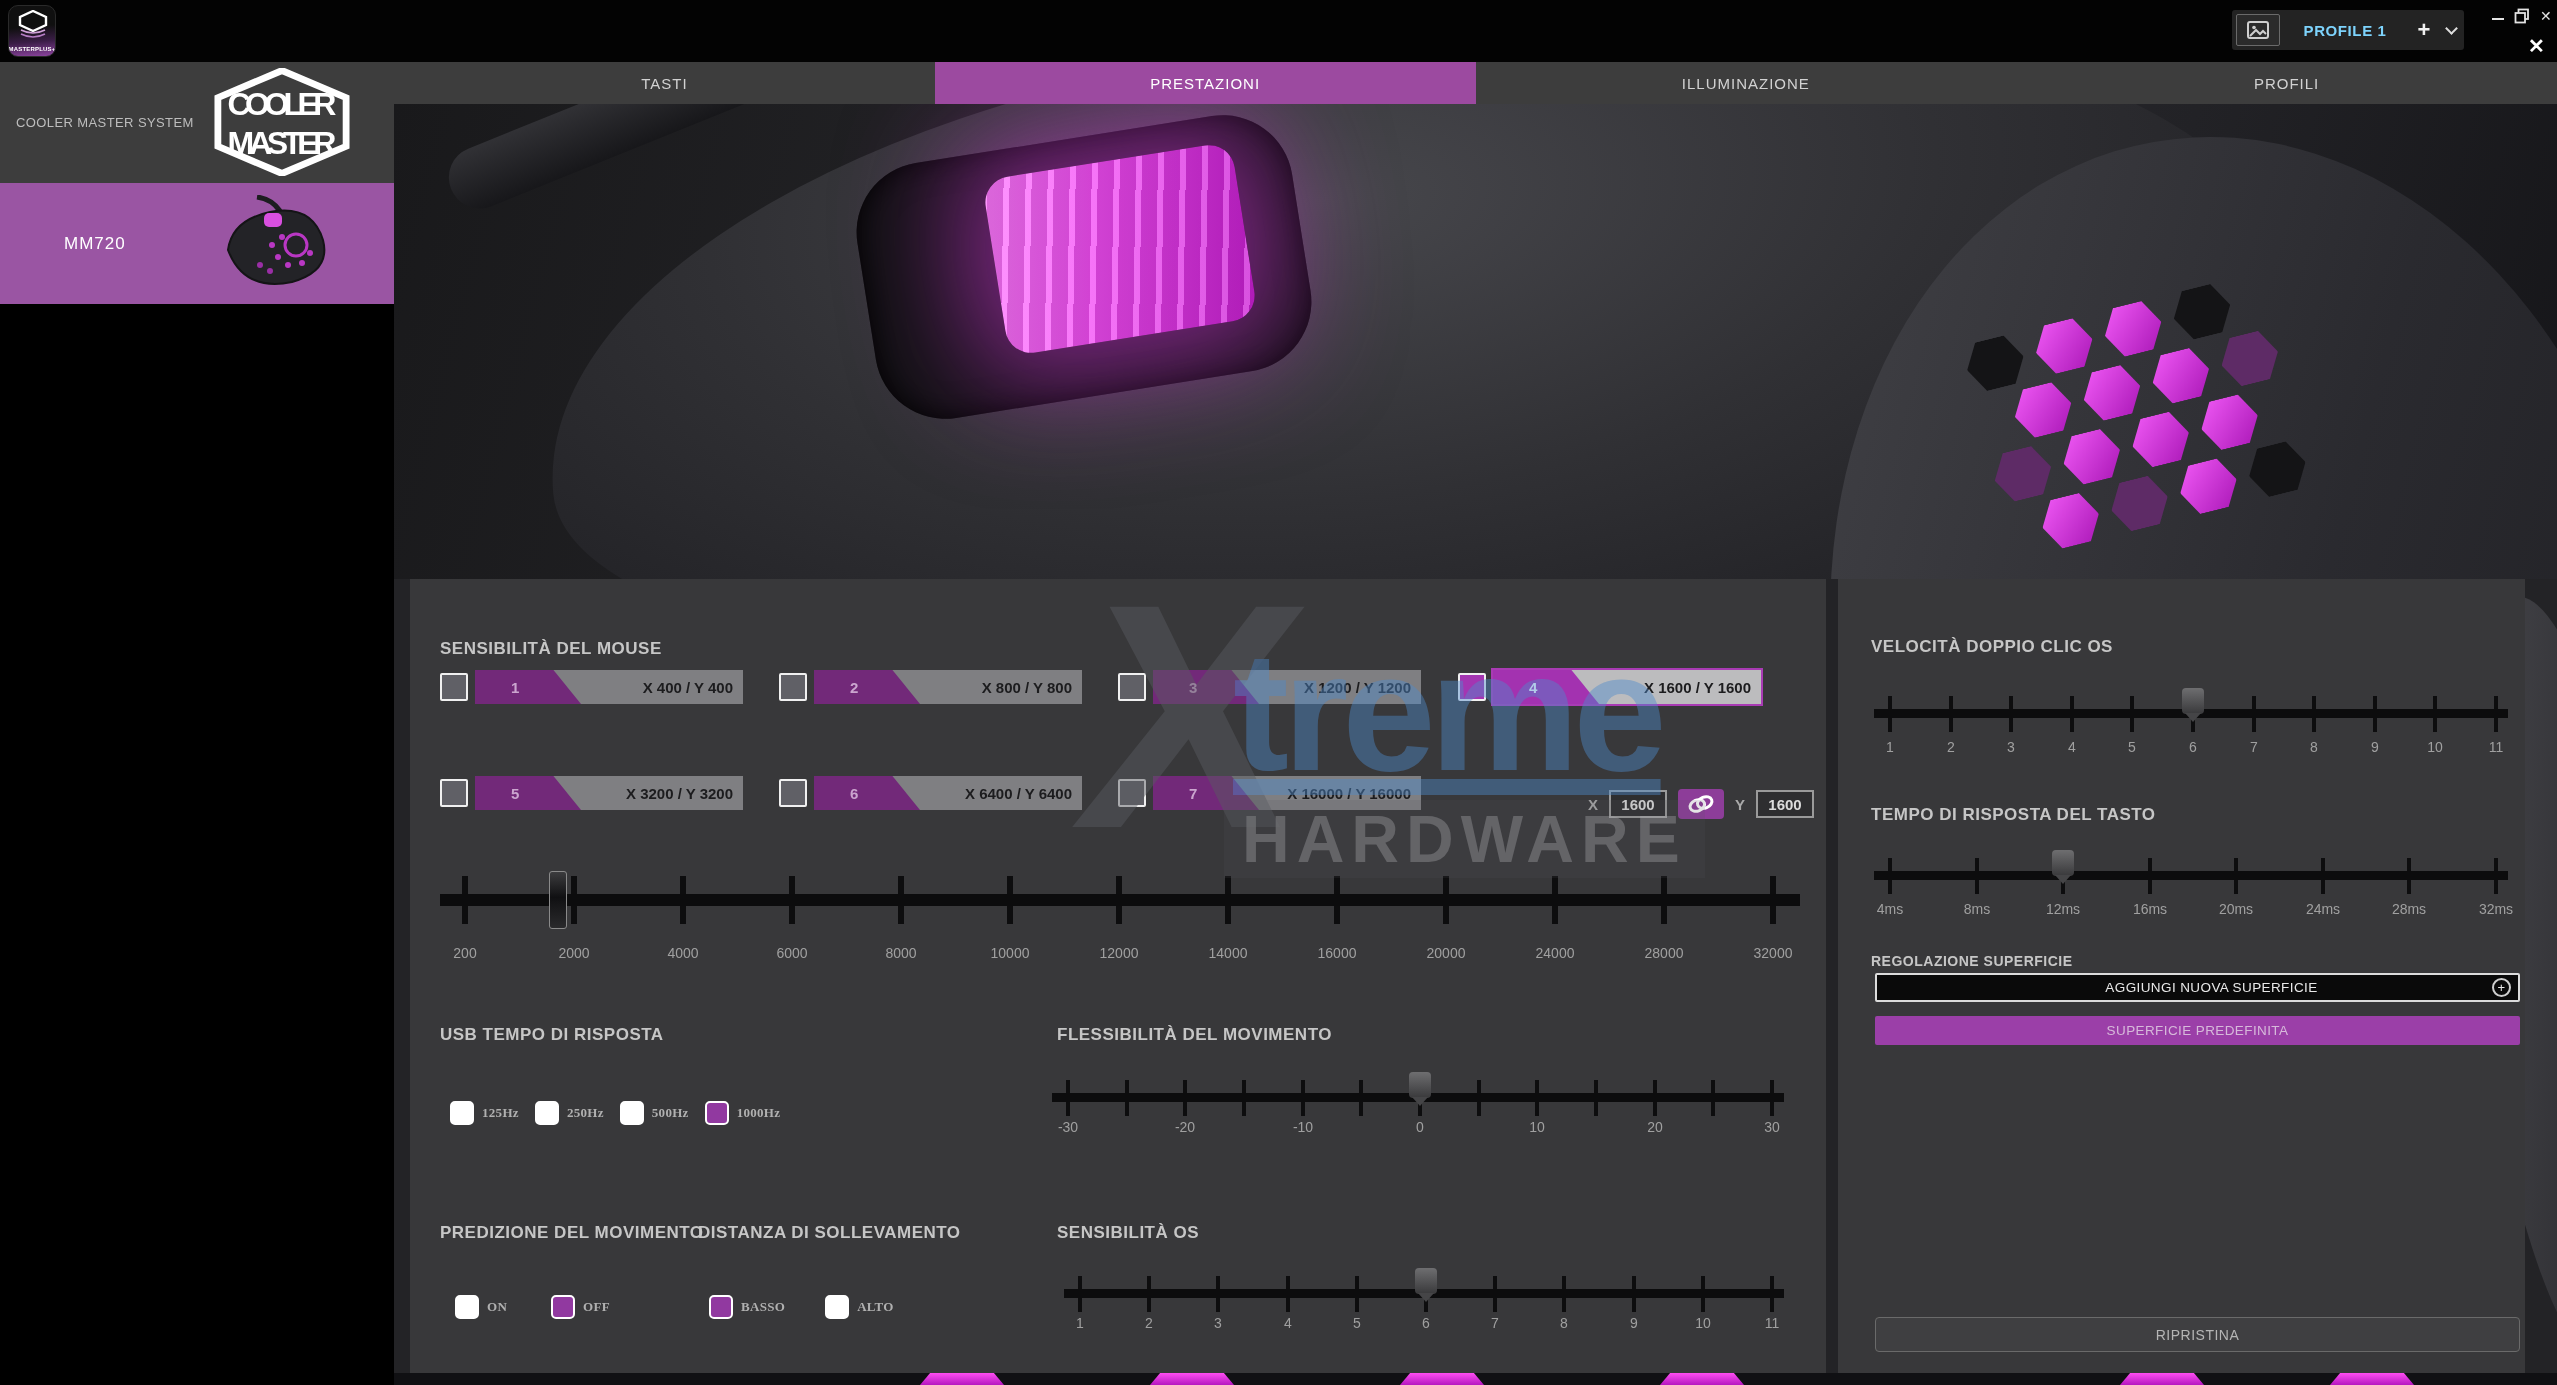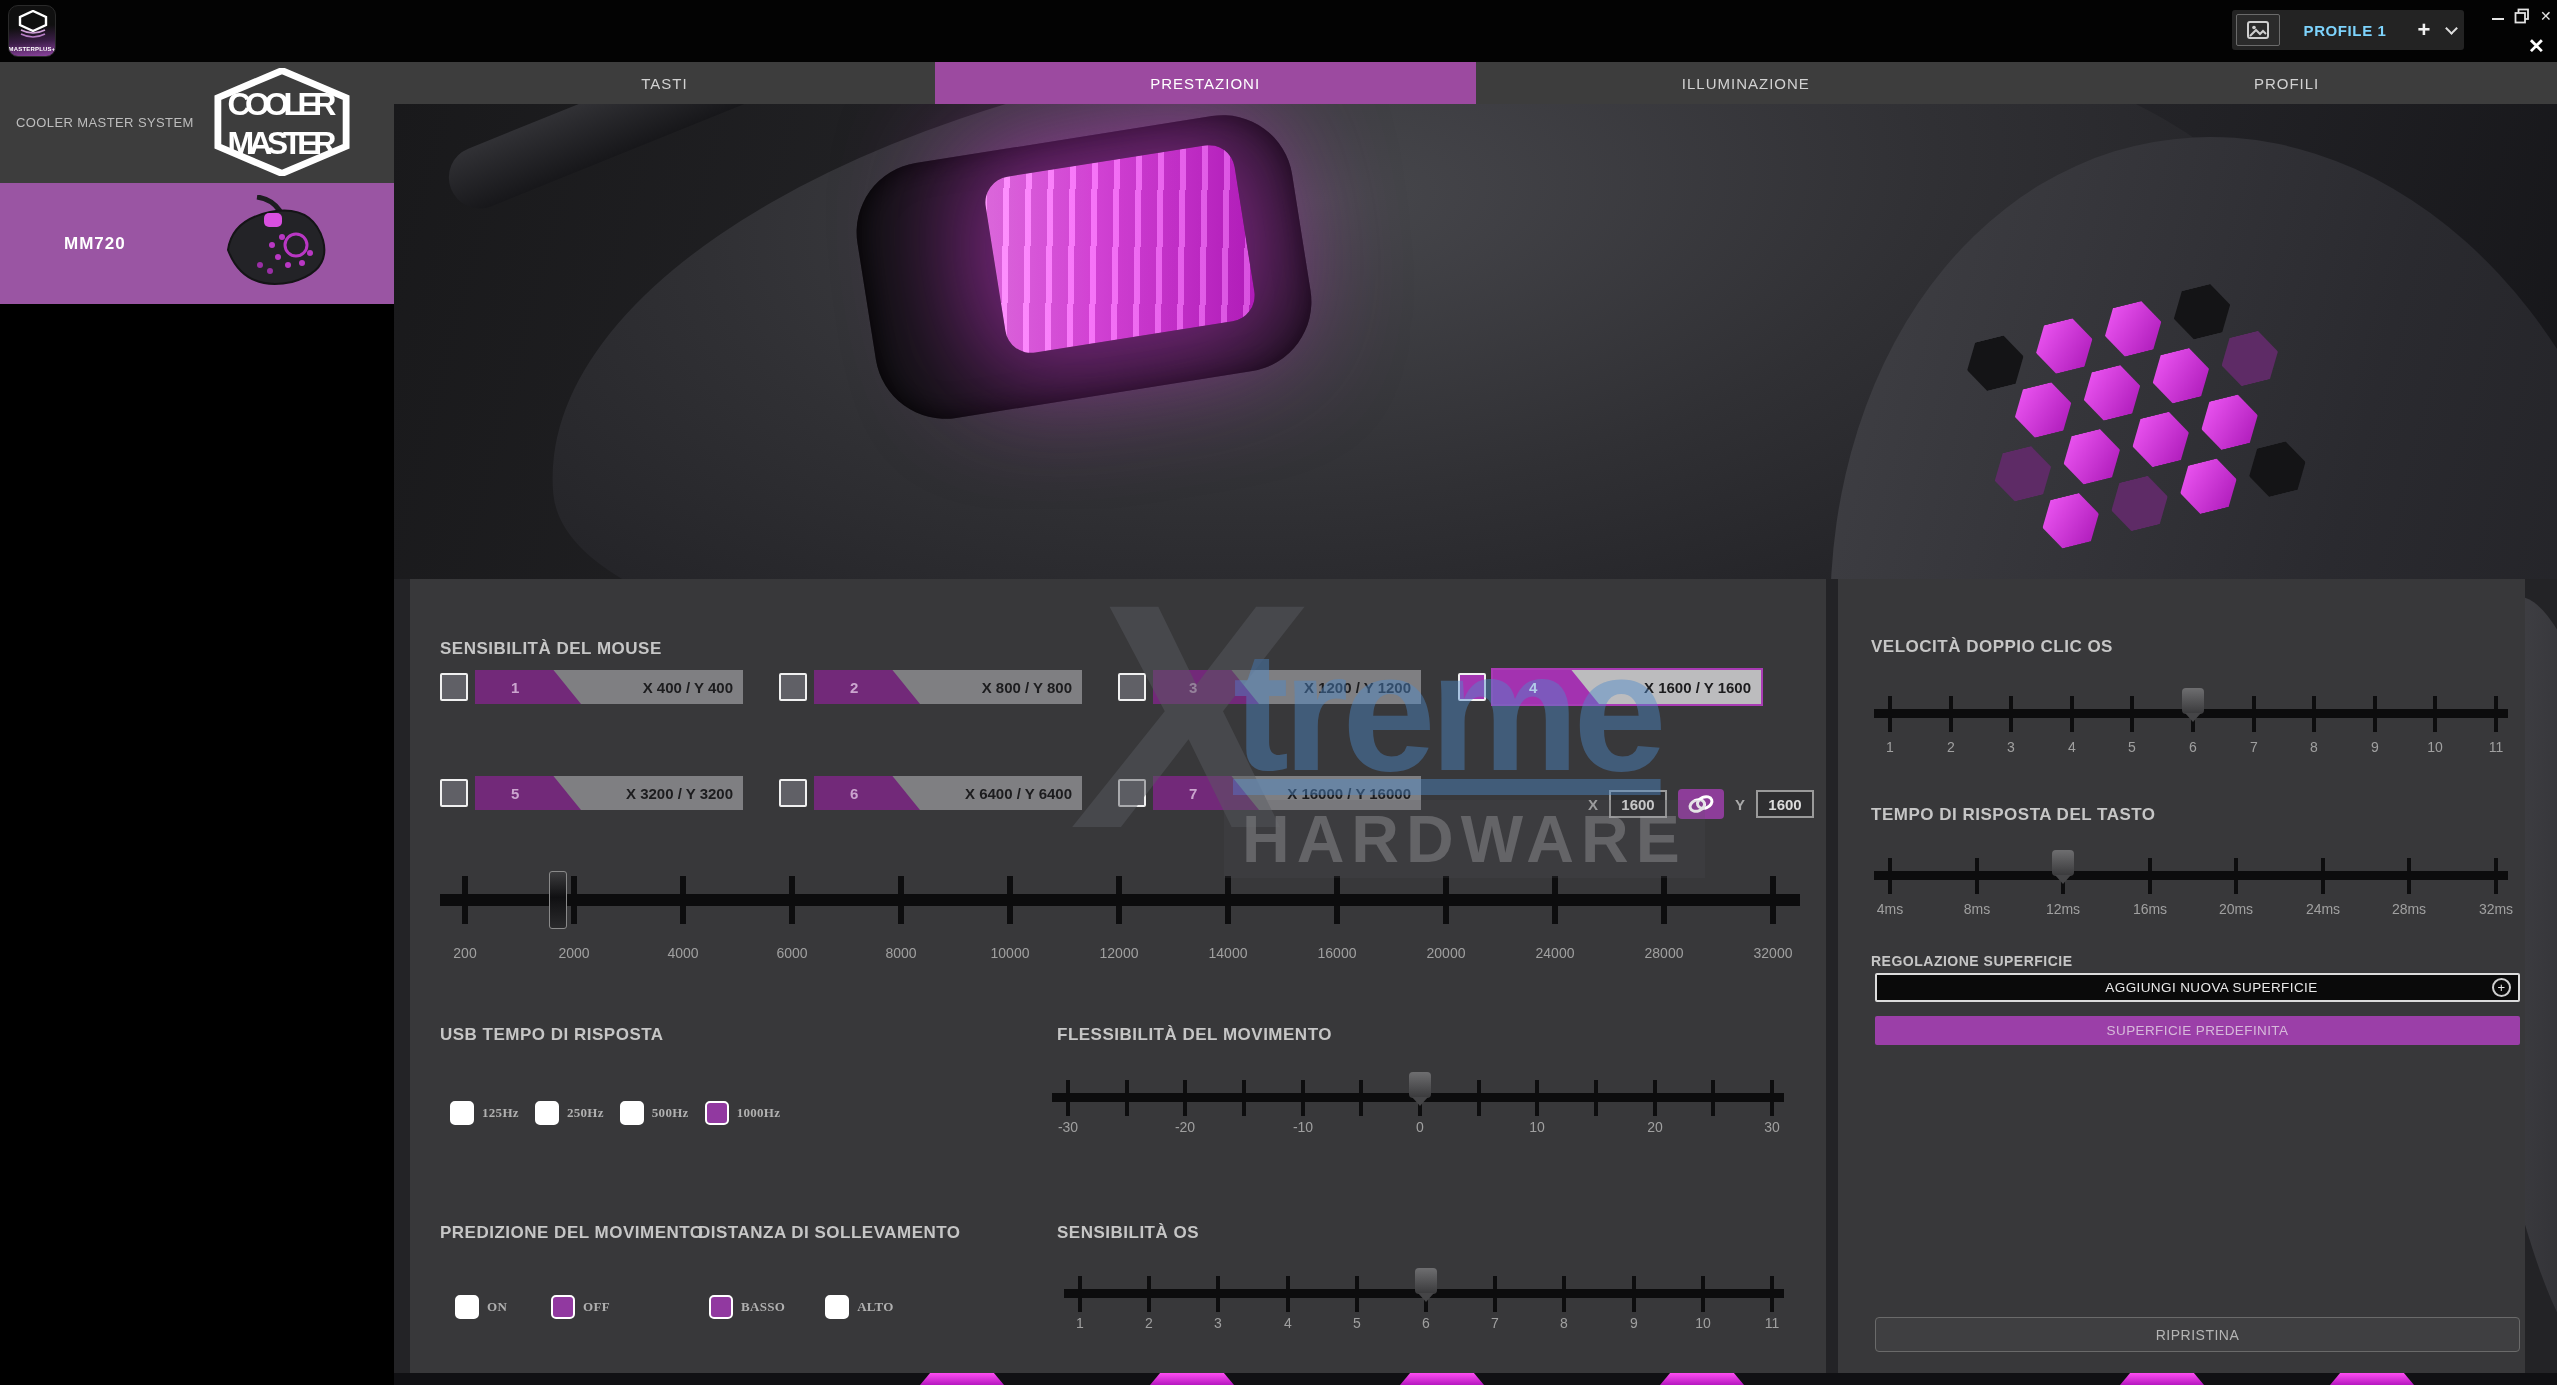--- a/index.html
+++ b/index.html
@@ -26,21 +26,21 @@
   .win-btn{color:#e3e3e3;font-size:14px;cursor:pointer;line-height:16px;}
   .win-min{width:12px;height:8px;border-bottom:2px solid #e3e3e3;}
   .panel-close{position:absolute;left:2528px;top:34px;color:#fff;font-size:20px;font-weight:bold;cursor:pointer;z-index:41;}
 
   
   .sidebar{position:absolute;left:0;top:62px;width:394px;height:1323px;background:#000;z-index:30;}
   .sb-header{position:absolute;left:0;top:0;width:394px;height:121px;background:#3d3d3d;display:flex;align-items:center;}
   .sb-system{color:#bdbdbd;font-size:13px;letter-spacing:.4px;margin-left:16px;white-space:nowrap;}
   .cm-logo{position:absolute;right:44px;top:6px;}
   .sb-device{position:absolute;left:0;top:121px;width:394px;height:121px;background:#9a55a3;cursor:pointer;display:flex;align-items:center;}
-  .sb-device-name{color:#fff;font-size:17px;font-weight:bold;letter-spacing:1px;margin-left:64px;}
+  .sb-device-name{color:#fff;font-size:17px;font-weight:normal;letter-spacing:1px;margin-left:64px;}
   .sb-device-img{position:absolute;right:52px;top:12px;}
 
   
   .tabs{position:absolute;left:394px;top:62px;width:2163px;height:42px;background:#3d3d3d;display:flex;z-index:30;}
   .tab{flex:1;display:flex;align-items:center;justify-content:center;color:#d2d2d2;font-size:15px;
        letter-spacing:1px;cursor:pointer;}
   .tab.active{background:#9c4aa0;color:#fff;}
 
   
   .hero{position:absolute;left:394px;top:104px;width:2163px;height:1281px;overflow:hidden;z-index:1;

